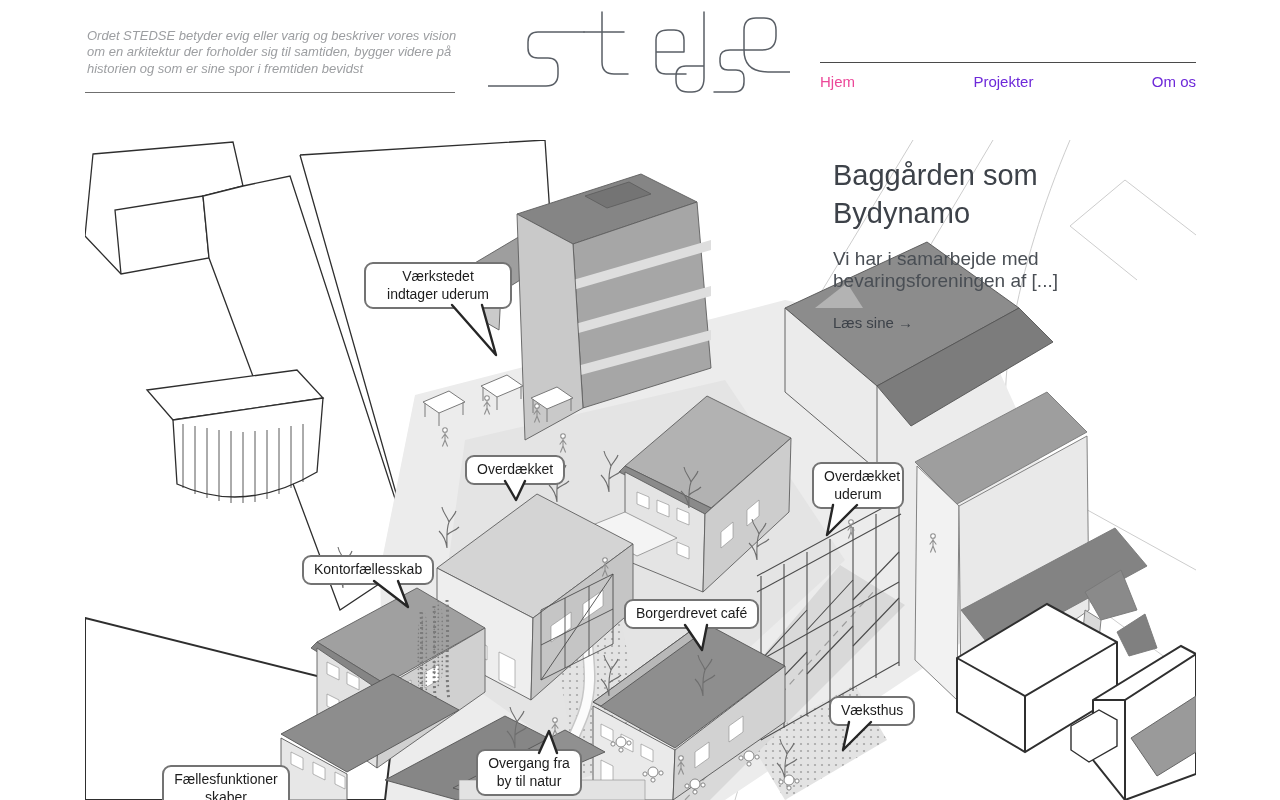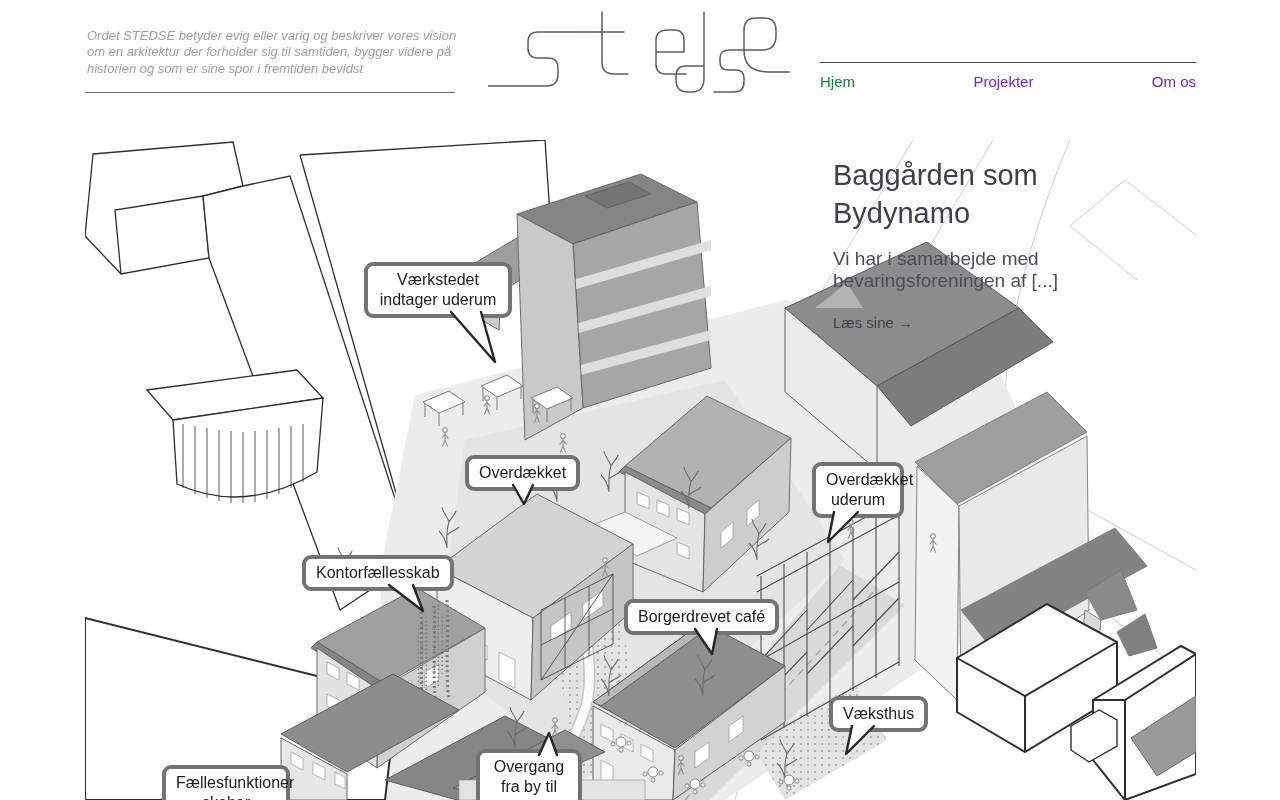--- a/index.html
+++ b/index.html
@@ -7,32 +7,32 @@
   .abs{position:absolute;}
   
   .tagline{left:87px;top:15px;width:372px;font-size:13px;line-height:16.3px;
     font-style:italic;color:#9c9ea1;z-index:5;}
   .tagline-rule{left:85px;top:92px;width:370px;border-top:1px solid #6f6f6f;z-index:5;}
   .logo{left:488px;top:6px;width:302px;height:92px;z-index:5;}
   .nav-rule{left:820px;top:62px;width:376px;border-top:1px solid #4a4a4a;z-index:5;}
   .main-nav{left:820px;top:73px;width:376px;display:flex;justify-content:space-between;
     font-size:15px;z-index:6;}
   .main-nav a{text-decoration:none;color:#6d28d9;cursor:pointer;}
-  .main-nav a.active{color:#15803d;}
+  .main-nav a.active{color:#ec4899;}
   
   .hero{left:833px;top:156px;width:330px;z-index:4;}
   .hero h1{margin:0;font-size:29px;line-height:38px;font-weight:400;color:#3d4249;width:300px;}
   .hero p{margin:16px 0 0 0;font-size:19px;color:#494e54;}
   .hero a{display:inline-block;margin-top:22px;font-size:15px;color:#3d4249;
     text-decoration:none;cursor:pointer;}
   
   .illustration{left:85px;top:140px;width:1111px;height:660px;z-index:1;}
   
-  .callout{position:absolute;background:#fff;border:4px solid #737373;border-radius:9px;
-    padding:4px 10px;font-size:16px;line-height:1.25;color:#1c1c1c;text-align:center;
+  .callout{position:absolute;background:#fff;border:2px solid #737373;border-radius:9px;
+    padding:4px 10px;font-size:14px;line-height:1.25;color:#1c1c1c;text-align:center;
     z-index:7;box-sizing:border-box;}
   .nowrap{white-space:nowrap;}
   .callout svg{position:absolute;overflow:visible;z-index:8;}
   .callout svg path{fill:none;stroke:#262626;stroke-width:2.4;stroke-linejoin:round;stroke-linecap:round;}
 </style>
 </head>
 <body>
 
 <p class="abs tagline">Ordet STEDSE betyder evig eller varig og beskriver vores vision om en arkitektur der forholder sig til samtiden, bygger videre på historien og som er sine spor i fremtiden bevidst</p>
 <div class="abs tagline-rule"></div>

